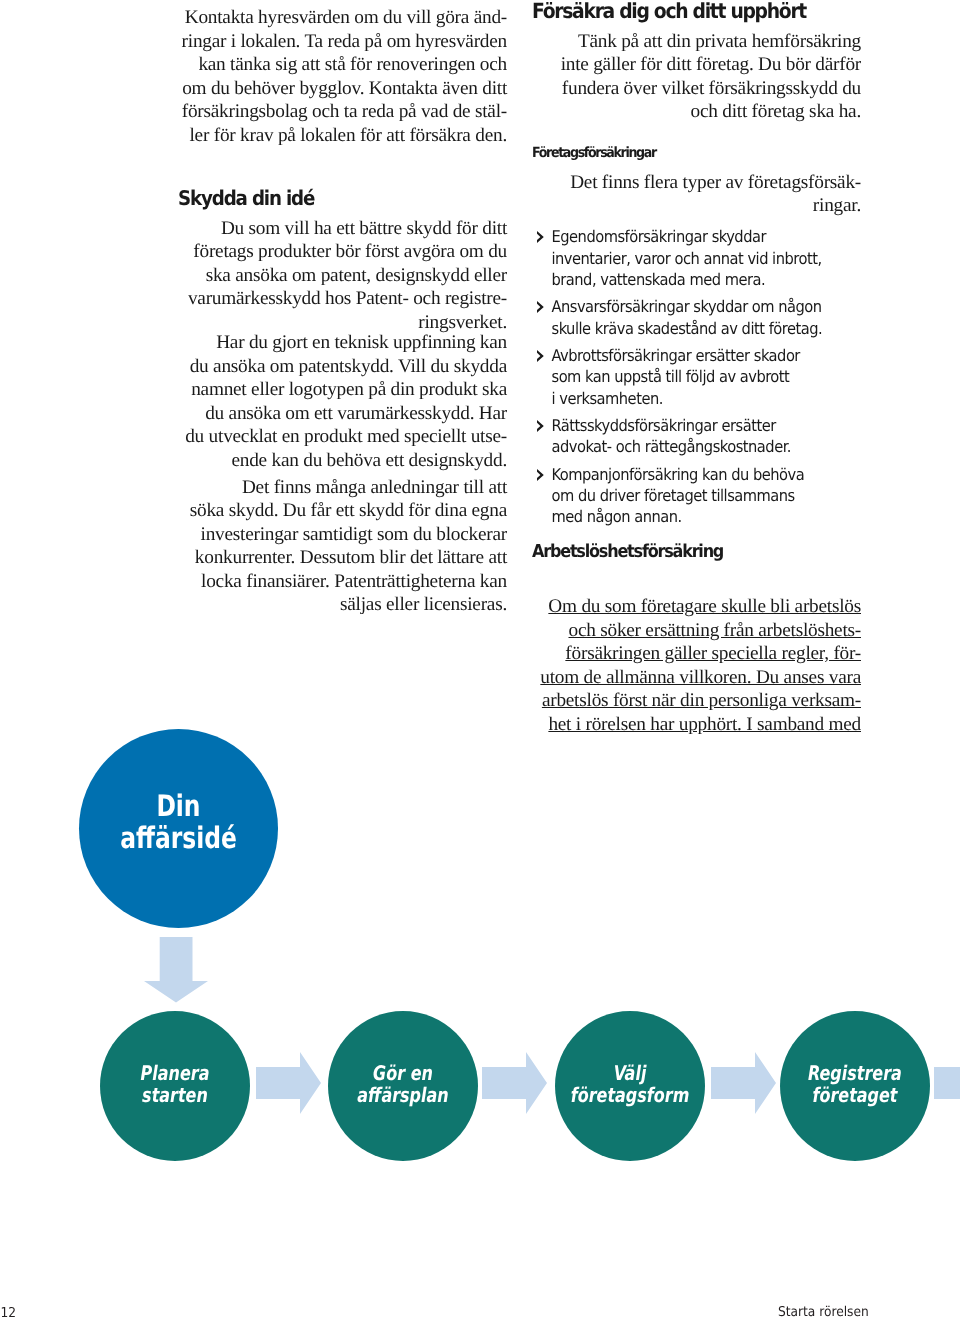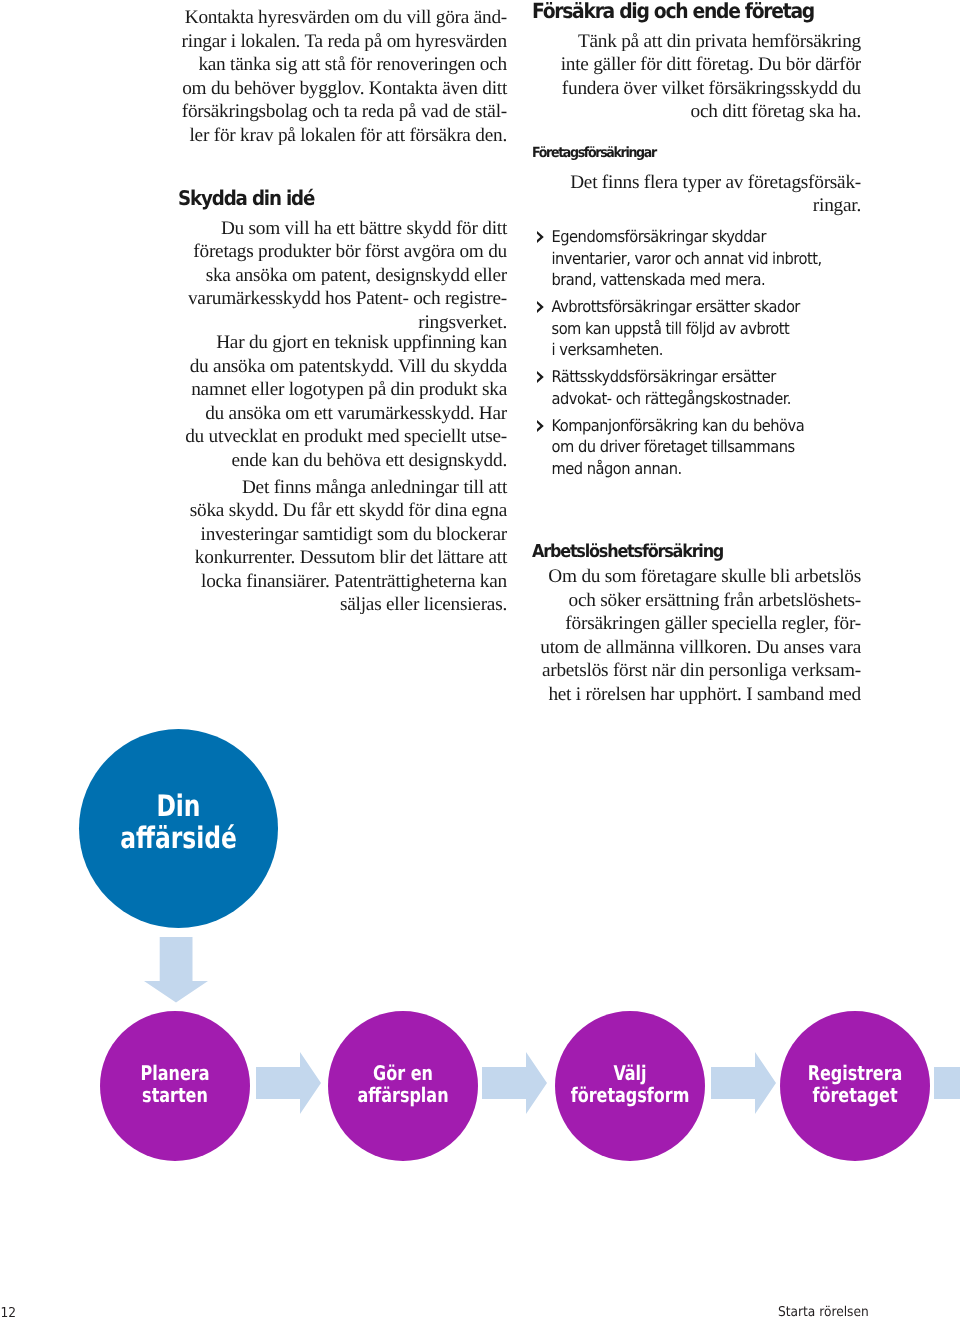--- a/index.html
+++ b/index.html
@@ -73,21 +73,21 @@
   .circle {
     position:absolute;
     border-radius: 50%;
     display:flex; align-items:center; justify-content:center;
     text-align:center;
     color:#ffffff;
     font-family:"DejaVu Sans", sans-serif;
     font-weight:bold;
   }
   .circle-blue { background:#0070b0; }
-  .circle-orange { background:#a21caf; }
+  .circle-orange { background:#0f766e;font-style:italic; }
   .circle .clabel { display:block; }
   .circle, .circle .clabel { font-stretch:condensed; }
 
   
   .footer { position:absolute; left:0; top:0; width:960px; height:1323px; }
   .footer .pg, .footer .bk {
     position:absolute;
     font-family:"DejaVu Sans", sans-serif;
     font-stretch: condensed;
     font-size:13.6px; color:#231f20;
@@ -104,21 +104,21 @@
   .col-left  > [data-name="left-paragraph-1"] { top:216.8px; }
   .col-left  > [data-name="left-paragraph-2"] { top:331px; }
   .col-left  > [data-name="left-paragraph-3"] { top:475.8px; }
 
   .col-right > .head-forsakra { top:0.2px; }
   .col-right > [data-name="right-intro-paragraph"] { top:29.8px; }
   .col-right > .head-foretags { top:143.5px; }
   .col-right > [data-name="right-paragraph-1"] { top:170.8px; }
   .col-right > .chevlist { top:222.4px; }
   .col-right > .head-arbets { top:542.4px; }
-  .col-right > [data-name="right-paragraph-2"] { top:565px; }
+  .col-right > [data-name="right-paragraph-2"] { top:595px;text-decoration:underline; }
 
   .indent { text-indent: 24px; }
 
   
   .circle-blue {
     left:79px; top:729px; width:199px; height:199px;
     font-size:26px; line-height:28.3px;
   }
   .circle-blue .clabel { transform: translateY(-5.2px) scaleY(1.14); }
   .circle-orange { width:150px; height:150px; font-size:17.8px; line-height:18.7px; top:1011px; }
@@ -144,34 +144,39 @@
 
   <div class="col col-left" data-name="left-text-column">
     <p class="body-serif" data-name="left-intro-paragraph">Kontakta hyresvärden om du vill göra änd-<br>ringar i lokalen. Ta reda på om hyresvärden<br>kan tänka sig att stå för renoveringen och<br>om du behöver bygglov. Kontakta även ditt<br>försäkringsbolag och ta reda på vad de stäl-<br>ler för krav på lokalen för att försäkra den.</p>
     <h2 class="head-main head-skydda" data-name="left-heading-skydda-din-ide">Skydda din idé</h2>
     <p class="body-serif" data-name="left-paragraph-1">Du som vill ha ett bättre skydd för ditt<br>företags produkter bör först avgöra om du<br>ska ansöka om patent, designskydd eller<br>varumärkesskydd hos Patent- och registre-<br>ringsverket.</p>
     <p class="body-serif indent" data-name="left-paragraph-2">Har du gjort en teknisk uppfinning kan<br>du ansöka om patentskydd. Vill du skydda<br>namnet eller logotypen på din produkt ska<br>du ansöka om ett varumärkesskydd. Har<br>du utvecklat en produkt med speciellt utse-<br>ende kan du behöva ett designskydd.</p>
     <p class="body-serif indent" data-name="left-paragraph-3">Det finns många anledningar till att<br>söka skydd. Du får ett skydd för dina egna<br>investeringar samtidigt som du blockerar<br>konkurrenter. Dessutom blir det lättare att<br>locka finansiärer. Patenträttigheterna kan<br>säljas eller licensieras.</p>
   </div>
 
   <div class="col col-right" data-name="right-text-column">
-    <h2 class="head-main head-forsakra" data-name="right-heading-forsakra-dig">Försäkra dig och ende företag</h2>
+    <h2 class="head-main head-forsakra" data-name="right-heading-forsakra-dig">Försäkra dig och ditt upphört</h2>
     <p class="body-serif" data-name="right-intro-paragraph">Tänk på att din privata hemförsäkring<br>inte gäller för ditt företag. Du bör därför<br>fundera över vilket försäkringsskydd du<br>och ditt företag ska ha.</p>
     <h3 class="head-sub head-foretags" data-name="right-subheading-foretagsforsakringar">Företagsförsäkringar</h3>
     <p class="body-serif" data-name="right-paragraph-1">Det finns flera typer av företagsförsäk-<br>ringar.</p>
     <ul class="chevlist" data-name="insurance-bullet-list">
       <li data-name="list-item"><span class="chev" data-name="chevron-right-icon">
             <svg width="6.8" height="11.9" viewBox="0 0 6.8 11.9" data-name="chevron-right-glyph">
               <path d="M0 0 L6.8 5.95 L0 11.9 L0 9.1 L3.4 5.95 L0 2.8 Z"></path>
             </svg>
           </span><span class="li-txt" data-name="list-item-label">Egendomsförsäkringar skyddar<br>inventarier, varor och annat vid inbrott,<br>brand, vattenskada med mera.</span></li>
       <li data-name="list-item"><span class="chev" data-name="chevron-right-icon">
             <svg width="6.8" height="11.9" viewBox="0 0 6.8 11.9" data-name="chevron-right-glyph">
               <path d="M0 0 L6.8 5.95 L0 11.9 L0 9.1 L3.4 5.95 L0 2.8 Z"></path>
             </svg>
+          </span><span class="li-txt" data-name="list-item-label">Ansvarsförsäkringar skyddar om någon<br>skulle kräva skadestånd av ditt företag.</span></li>
+      <li data-name="list-item"><span class="chev" data-name="chevron-right-icon">
+            <svg width="6.8" height="11.9" viewBox="0 0 6.8 11.9" data-name="chevron-right-glyph">
+              <path d="M0 0 L6.8 5.95 L0 11.9 L0 9.1 L3.4 5.95 L0 2.8 Z"></path>
+            </svg>
           </span><span class="li-txt" data-name="list-item-label">Avbrottsförsäkringar ersätter skador<br>som kan uppstå till följd av avbrott<br>i verksamheten.</span></li>
       <li data-name="list-item"><span class="chev" data-name="chevron-right-icon">
             <svg width="6.8" height="11.9" viewBox="0 0 6.8 11.9" data-name="chevron-right-glyph">
               <path d="M0 0 L6.8 5.95 L0 11.9 L0 9.1 L3.4 5.95 L0 2.8 Z"></path>
             </svg>
           </span><span class="li-txt" data-name="list-item-label">Rättsskyddsförsäkringar ersätter<br>advokat- och rättegångskostnader.</span></li>
       <li data-name="list-item"><span class="chev" data-name="chevron-right-icon">
             <svg width="6.8" height="11.9" viewBox="0 0 6.8 11.9" data-name="chevron-right-glyph">
               <path d="M0 0 L6.8 5.95 L0 11.9 L0 9.1 L3.4 5.95 L0 2.8 Z"></path>
             </svg>

